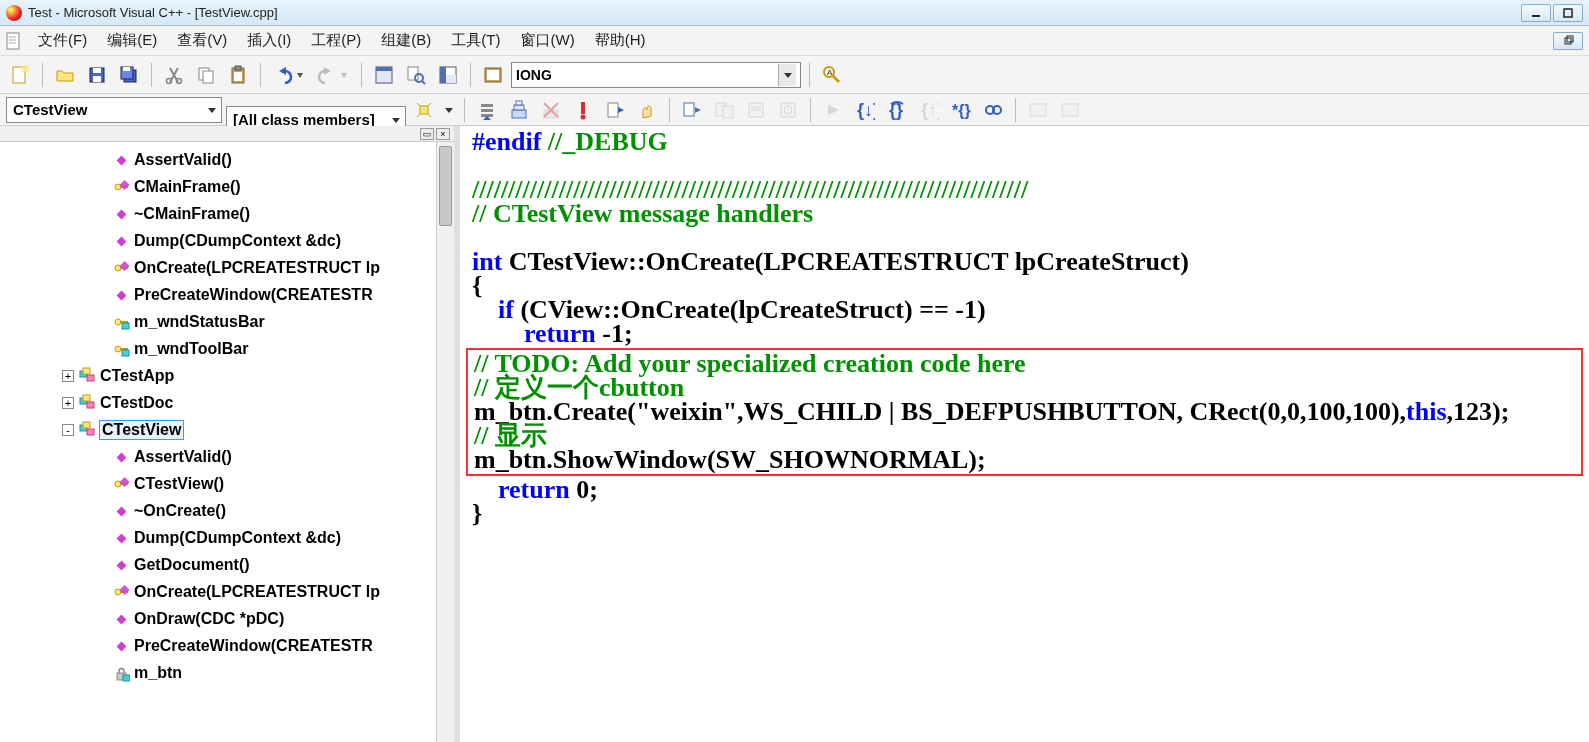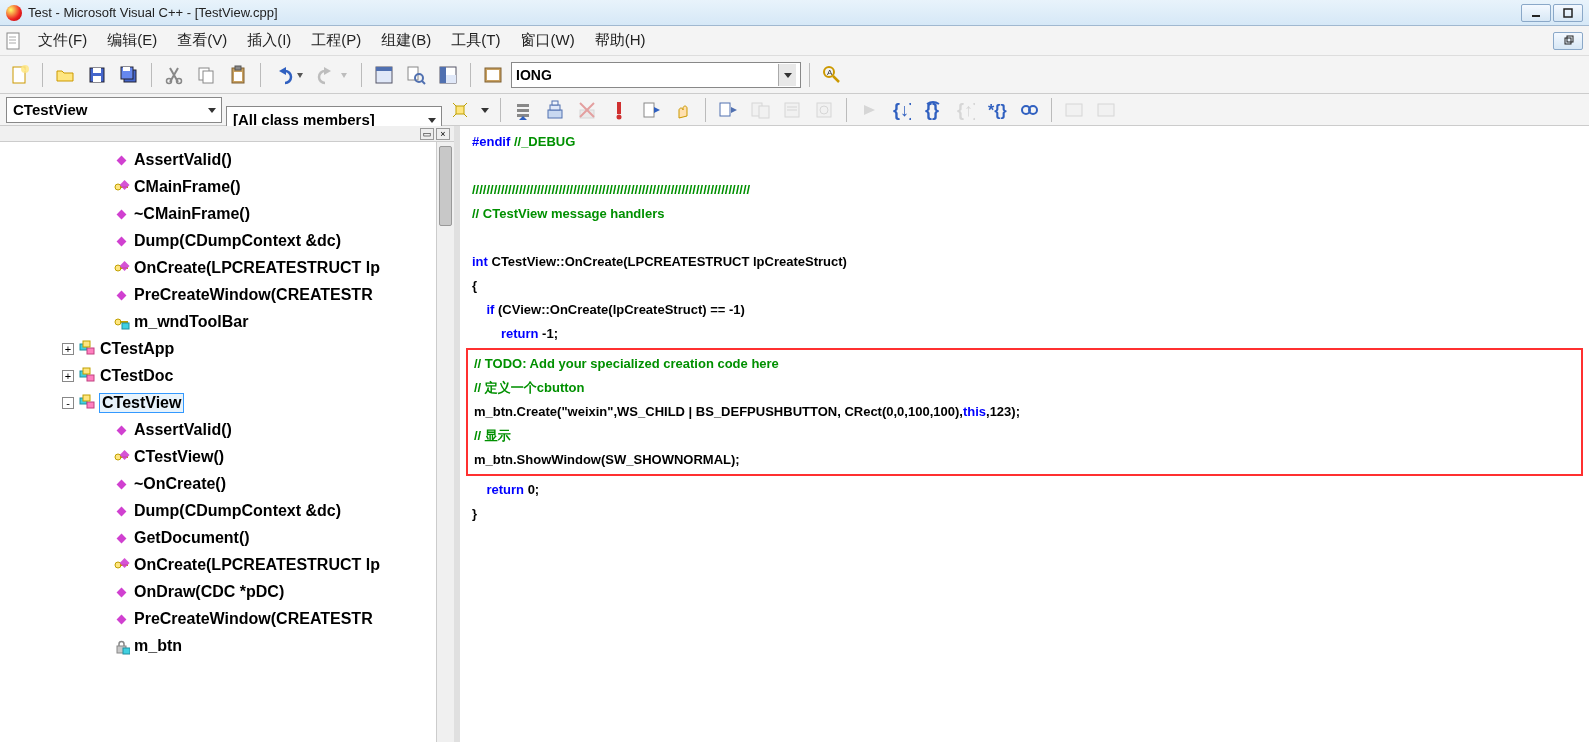--- a/index.html
+++ b/index.html
@@ -29,21 +29,21 @@
   .tree { flex:1; overflow:auto; padding: 4px 0 4px 20px; font-size: 16px; }
   .tree-scroll { position:absolute; right:0; top:16px; bottom:0; width:18px; background:#f0f0f0; border-left:1px solid #ccc;}
   .tree-scroll .thumb { position:absolute; left:2px; right:2px; top:4px; height:80px; background:#c8c8c8; border:1px solid #999; border-radius:2px;}
   .tnode { display:flex; align-items:center; height:27px; white-space:nowrap; padding-left:4px;}
   .texpand { width:12px; height:12px; border:1px solid #888; display:flex;align-items:center;justify-content:center; font-size:11px; line-height:10px; margin-right:4px; background:#fff; cursor:pointer;}
   .ticon { width:18px; height:18px; margin-right:4px; display:inline-flex; align-items:center; justify-content:center;}
   .tlabel { font-weight:bold; cursor:pointer;}
   .tlabel.selected { outline:1px solid #3399ff; background:#e8f3fb; padding:0 2px;}
   .indent1 { padding-left: 42px;}
   .indent2 { padding-left: 92px;}
-  .editor { flex: 1; background: #fff; font-family: Liberation Sans, sans-serif; font-size: 13px; font-weight: bold; padding: 4px 12px; overflow:auto; line-height:24px;}
+  .editor { flex: 1; background: #fff; font-family: Liberation Serif, serif; font-size: 26px; font-weight: bold; padding: 4px 12px; overflow:auto; line-height:24px;}
   .c-pre { color:#0000ff;}
   .c-cmt { color:#009000;}
   .c-kw { color:#0000ff;}
   .redbox { border: 2px solid #ff3030; padding: 2px 6px; margin: 2px -6px;}
   pre { margin:0; font-family:inherit; white-space:pre;}
   .doc-icon { width:16px;height:18px;margin-right:6px;display:flex;align-items:center;justify-content:center;}
 </style>
 </head>
 <body>
 
@@ -203,21 +203,21 @@
     </div>
 </div>
 
 <div class="toolbar2">
   <div class="combo2" style="width:216px;">
     <span>CTestView</span>
     <span class="arrow" style="margin-left:auto"><svg width="10" height="10">
           <polygon points="1,3 9,3 5,8" fill="#333"></polygon>
         </svg></span>
   </div>
-  <div class="combo2" style="width:216px;margin-top:19px;">
+  <div class="combo2" style="width:180px;margin-top:19px;">
     <span>[All class members]</span>
     <span class="arrow" style="margin-left:auto"><svg width="10" height="10">
           <polygon points="1,3 9,3 5,8" fill="#333"></polygon>
         </svg></span>
   </div>
   <div class="tbtn">
       <svg width="20" height="20">
         <path d="M3 3l14 14M3 17L17 3" stroke="#c0a000" stroke-width="1"></path>
         <rect x="6" y="6" width="8" height="8" fill="#ffe680" stroke="#c0a000"></rect>
       </svg>
@@ -389,20 +389,30 @@
           </span>
           <span class="tlabel">OnCreate(LPCREATESTRUCT lp</span>
         </div>
         <div class="tnode indent2">
           <span class="ticon">
             <svg width="18" height="18">
               <rect x="6" y="6" width="7" height="7" fill="#d040d0" transform="rotate(45 9.5 9.5)"></rect>
             </svg>
           </span>
           <span class="tlabel">PreCreateWindow(CREATESTR</span>
+        </div>
+        <div class="tnode indent2">
+          <span class="ticon">
+            <svg width="18" height="18">
+              <circle cx="6" cy="9" r="3" fill="#ffe680" stroke="#c0a000"></circle>
+              <rect x="8" y="8" width="8" height="2" fill="#c0a000"></rect>
+              <rect x="10" y="10" width="7" height="6" fill="#40d0e0" stroke="#2090a0"></rect>
+            </svg>
+          </span>
+          <span class="tlabel">m_wndStatusBar</span>
         </div>
         <div class="tnode indent2">
           <span class="ticon">
             <svg width="18" height="18">
               <circle cx="6" cy="9" r="3" fill="#ffe680" stroke="#c0a000"></circle>
               <rect x="8" y="8" width="8" height="2" fill="#c0a000"></rect>
               <rect x="10" y="10" width="7" height="6" fill="#40d0e0" stroke="#2090a0"></rect>
             </svg>
           </span>
           <span class="tlabel">m_wndToolBar</span>

